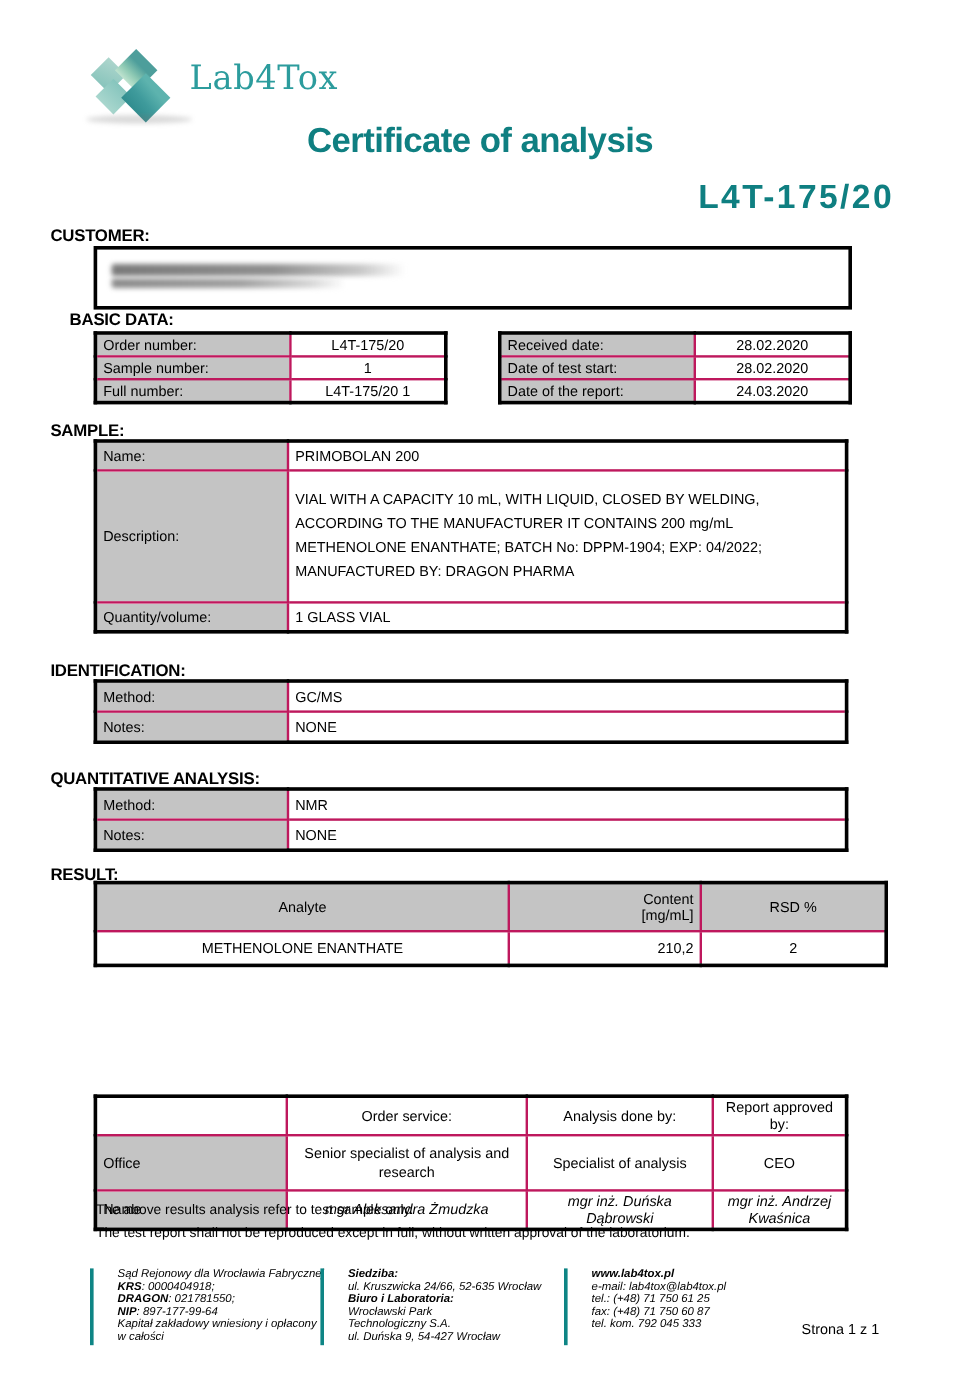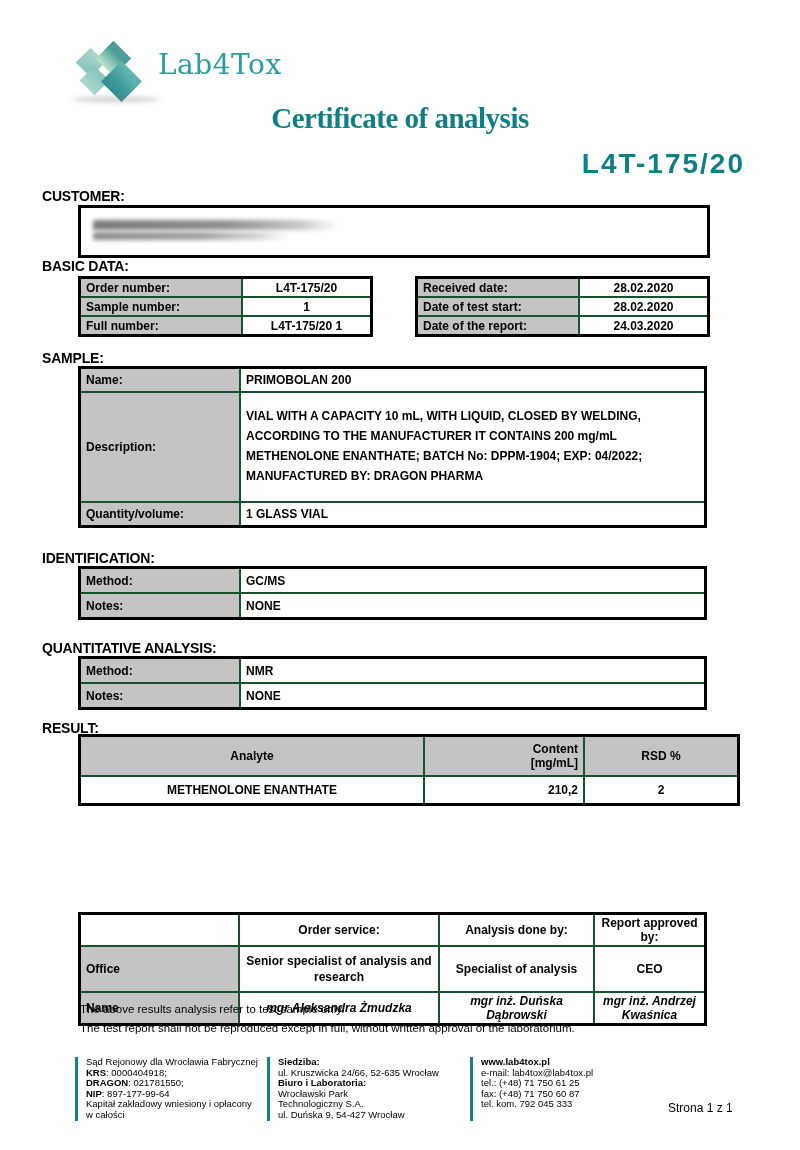--- a/index.html
+++ b/index.html
@@ -13,30 +13,30 @@
   .d2{left:31px;top:6px;width:25px;height:25px;background:linear-gradient(180deg,#4d9e9b 30%,#8fcab4 70%,#bfe3cf);}
   .d3{left:14px;top:30px;width:21px;height:21px;background:linear-gradient(180deg,#86c5bd,#a9d7ce);}
   .d4{left:37px;top:27px;width:29px;height:29px;background:linear-gradient(185deg,#5db3ae 20%,#3f9b9c 60%,#2f8c8e);}
   .logo-shadow{position:absolute;left:2px;top:56px;width:88px;height:7px;border-radius:50%;
                background:rgba(120,120,120,.28);filter:blur(2px);}
   .logo-text{position:absolute;left:88px;top:8px;font-family:"DejaVu Serif",serif;
              font-size:28px;color:#2c9c9d;letter-spacing:.5px;}
   .company{position:absolute;right:69px;top:44px;text-align:right;color:#0f7f81;
            font-weight:bold;font-size:17px;line-height:25px;letter-spacing:-.2px;}
   .doc-title{position:absolute;left:0;top:102px;width:100%;text-align:center;color:#0f7f81;
-             font-weight:bold;font-size:29px;letter-spacing:-.5px;font-family:Liberation Serif, serif;}
+             font-weight:bold;font-size:29px;letter-spacing:-.5px;}
   .report-no{position:absolute;right:55px;top:148px;color:#0f7f81;font-weight:bold;
              font-size:28px;letter-spacing:2px;}
 
   
   .sec-label{position:absolute;left:42px;font-weight:bold;font-size:14px;letter-spacing:-.2px;}
 
   
   table.doc{position:absolute;border-collapse:collapse;table-layout:fixed;border:3px solid #000;}
-  table.doc td{border:2px solid #14532d;font-size:12px;font-weight:bold;padding:1px 5px;
+  table.doc td{border:2px solid #be185d;font-size:12px;font-weight:normal;padding:1px 5px;
                overflow:hidden;}
   td.lab{background:#c4c4c4;text-align:left;}
   td.cen{text-align:center;}
 
   
   #customer-box{position:absolute;left:78px;top:205px;width:626px;height:47px;border:3px solid #000;}
   .redact{position:absolute;border-radius:2px;filter:blur(2px);}
   .r1{left:12px;top:12px;width:245px;height:10px;
       background:linear-gradient(to right,#7a7a7a,#8f8f8f 55%,#c9c9c9 85%,rgba(255,255,255,0));}
   .r2{left:12px;top:24px;width:195px;height:8px;
@@ -85,22 +85,22 @@
   #sig-table td.rowlab{background:#c4c4c4;text-align:left;}
   .plain{font-weight:normal;font-size:11.5px;line-height:1.35;}
   .signame{font-style:italic;font-size:11.5px;}
 
   
   .note{position:absolute;left:80px;font-size:11.5px;}
   #note1{top:1003px;}
   #note2{top:1022px;}
 
   
-  .fcol{position:absolute;top:1057px;border-left:3px solid #0e8585;padding-left:8px;
-        font-size:9.5px;line-height:10.6px;min-height:64px;}
+  .fcol{position:absolute;top:1057px;border-left:3px solid #0e8585;padding-left:20px;
+        font-size:9.5px;line-height:10.6px;min-height:64px;font-style:italic;}
   #fcol1{left:75px;width:195px;}
   #fcol2{left:267px;width:200px;}
   #fcol3{left:470px;width:185px;}
   .fline b{font-weight:bold;}
   #page-indicator{position:absolute;left:668px;top:1101px;font-size:12px;}
 </style>
 </head>
 <body>
 
 <div class="page">
@@ -117,21 +117,21 @@
 
   <div class="doc-title">Certificate of analysis</div>
   <div class="report-no">L4T-175/20</div>
 
   <div class="sec-label" style="top:188px;">CUSTOMER:</div>
   <div id="customer-box">
     <div class="redact r1"></div>
     <div class="redact r2"></div>
   </div>
 
-  <div class="sec-label" style="top:258px;">BASIC DATA:</div>
+  <div class="sec-label" style="top:258px;margin-left:16px;">BASIC DATA:</div>
 
   <table class="doc" id="basic-left">
     <tbody>
         <tr>
       <td class="lab">Order number:</td>
       <td class="cen">L4T-175/20</td>
     </tr>
     <tr>
       <td class="lab">Sample number:</td>
       <td class="cen">1</td>

